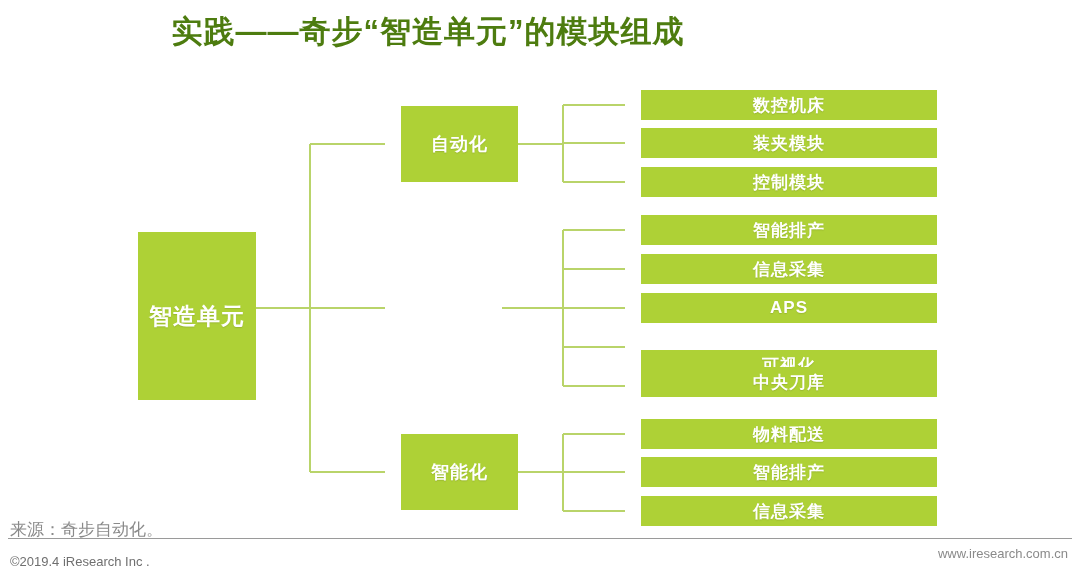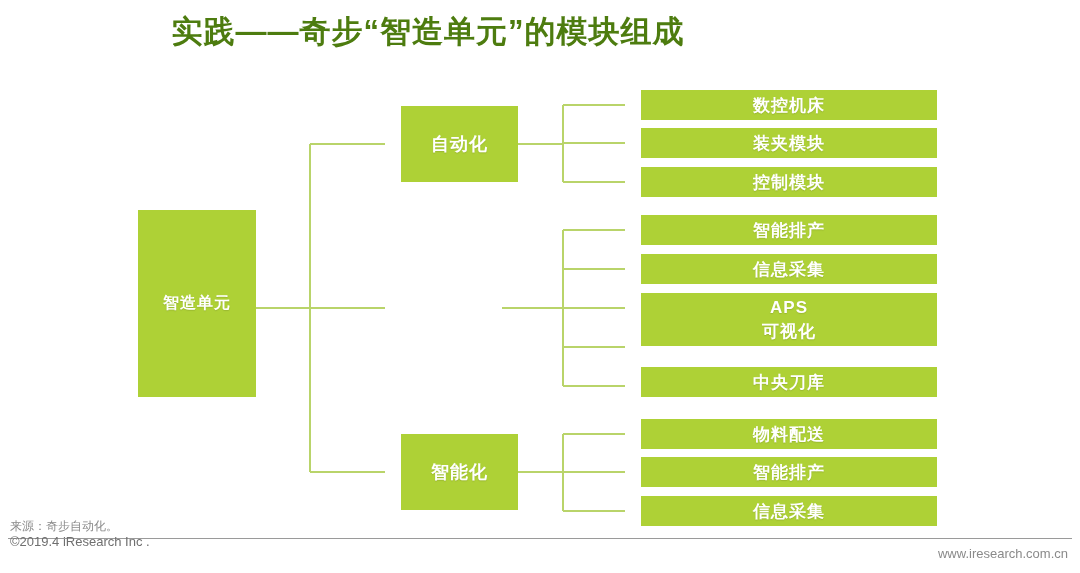--- a/index.html
+++ b/index.html
@@ -55,24 +55,24 @@
     justify-content: center;
     font-weight: bold;
     text-shadow: 0 1px 1px rgba(120,140,40,0.35);
     box-sizing: border-box;
     letter-spacing: 1px;
     margin-left: 16px;
   }
 
   .node.root {
     left: 122px;
-    top: 140px;
+    top: 162px;
     width: 118px;
-    height: 187px;
-    font-size: 16px;
+    height: 168px;
+    font-size: 23px;
   }
 
   .node.branch {
     left: 385px;
     width: 117px;
     height: 76px;
     font-size: 18px;
   }
   .node.branch.b0 { top: 36px; }
   .node.branch.b1 { top: 200px; }
@@ -90,36 +90,36 @@
     position: absolute;
     left: 0;
     bottom: 0;
     width: 1080px;
     height: 55px;
   }
   #source-note {
     position: absolute;
     left: 10px;
     top: 0px;
-    font-size: 12px;
+    font-size: 17px;
     color: #8a8a8a;
     white-space: nowrap;
   }
   #footer-rule {
     position: absolute;
     left: 8px;
     top: 20px;
     width: 1064px;
     height: 1px;
     background: #9a9a9a;
   }
   #copyright {
     position: absolute;
     left: 10px;
-    top: 16px;
+    top: 36px;
     font-size: 13px;
     color: #6f6f6f;
     white-space: nowrap;
   }
   #website {
     position: absolute;
     right: 12px;
     top: 28px;
     font-size: 13px;
     color: #8a8a8a;
@@ -172,21 +172,21 @@
   <div class="node branch b0">自动化</div>
   <div class="node branch b2">智能化</div>
 
   <div class="node leaf" style="top:20px">数控机床</div>
   <div class="node leaf" style="top:58px">装夹模块</div>
   <div class="node leaf" style="top:97px">控制模块</div>
 
   <div class="node leaf" style="top:145px">智能排产</div>
   <div class="node leaf" style="top:184px">信息采集</div>
   <div class="node leaf" style="top:223px">APS</div>
-  <div class="node leaf" style="top:246px">可视化</div>
+  <div class="node leaf" style="top:280px">可视化</div>
   <div class="node leaf" style="top:297px">中央刀库</div>
 
   <div class="node leaf" style="top:387px">智能排产</div>
   <div class="node leaf" style="top:349px">物料配送</div>
   <div class="node leaf" style="top:426px">信息采集</div>
 
 </div>
 
 <div id="footer">
   <div id="source-note">来源：奇步自动化。</div>

